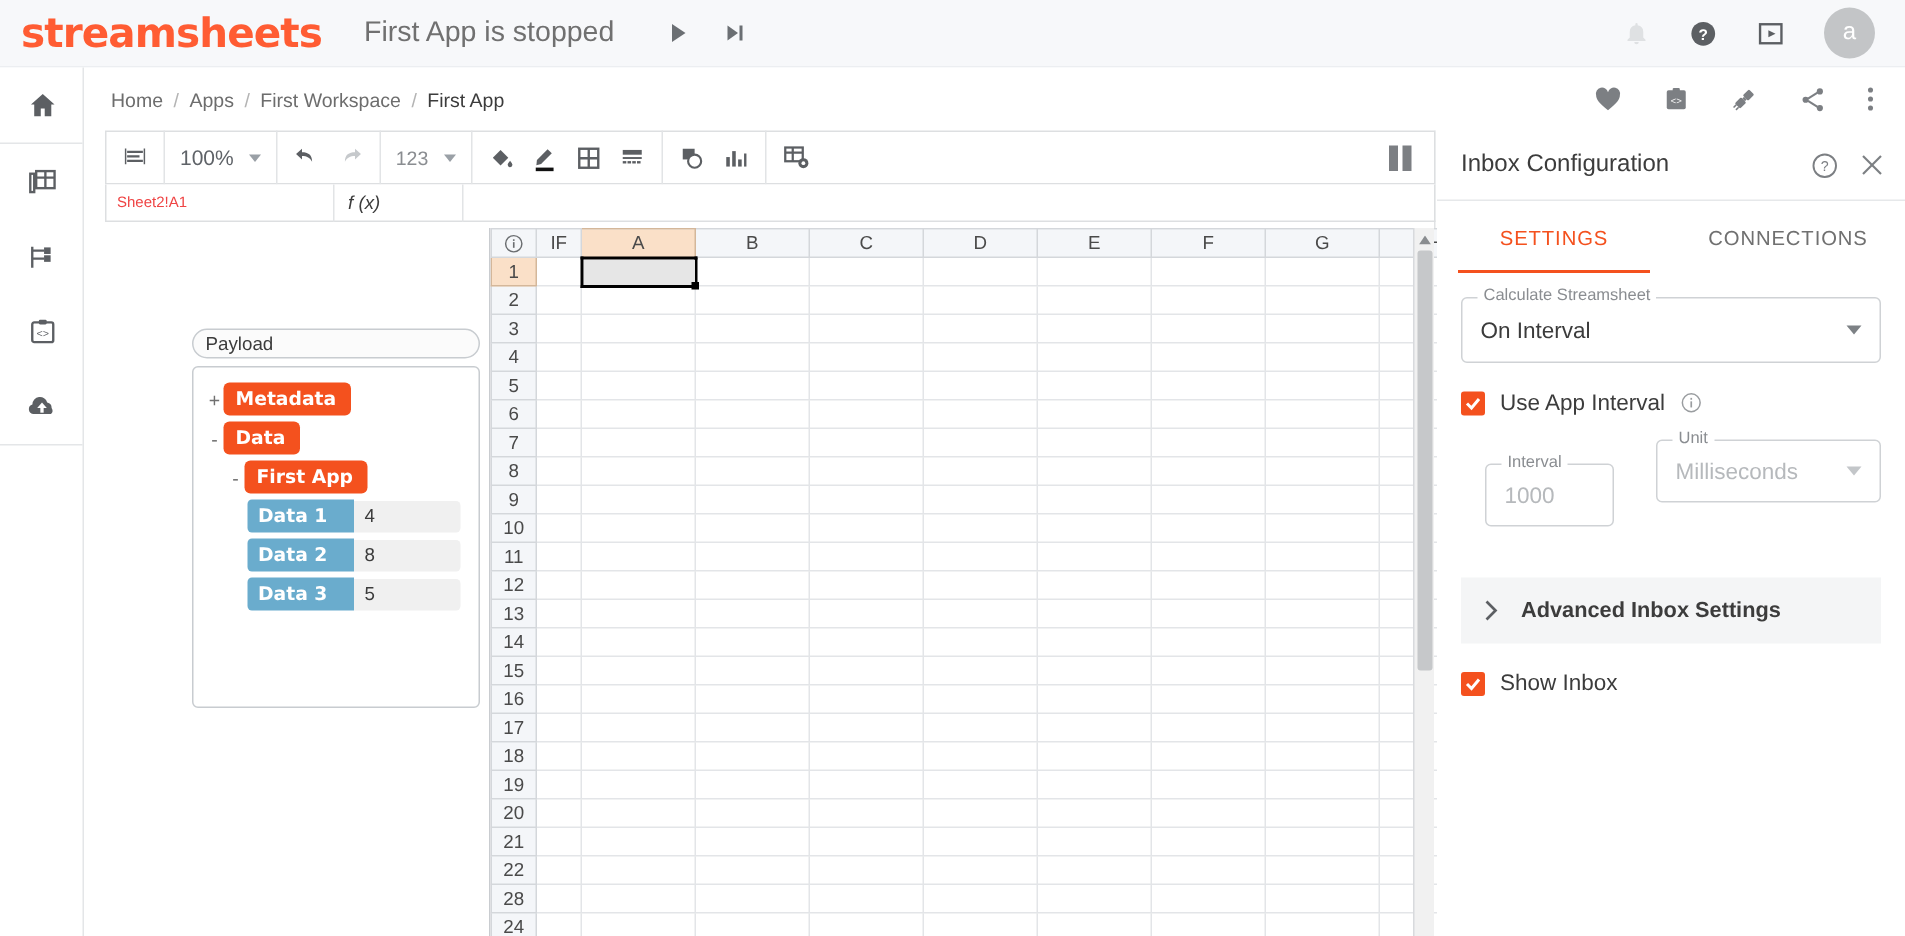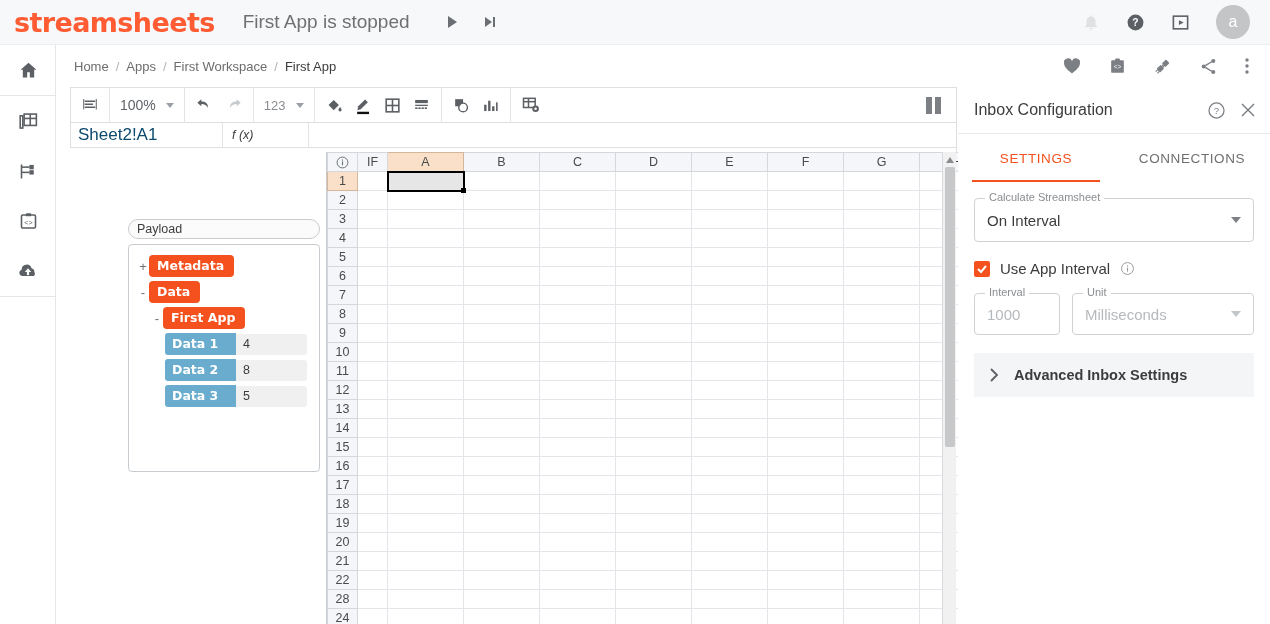--- a/index.html
+++ b/index.html
@@ -82,21 +82,21 @@
   .tgroup.nb { border-right: none; }
   .zoomlbl { font-size: 14px; color: #5f6368; }
   .numlbl { font-size: 13px; color: #8a8d91; }
   .caret { width: 0; height: 0; border-left: 4px solid transparent; border-right: 4px solid transparent; border-top: 5px solid #9aa0a6; }
 
   .formulabar {
     position: absolute; left: 14px; top: 36px; width: 887px; height: 25px;
     border-left: 1px solid #dddfe1; border-right: 1px solid #dddfe1; border-bottom: 1px solid #dddfe1;
     display: flex; align-items: center; background: #ffffff;
   }
-  .cellref { width: 152px; height: 25px; display: flex; align-items: center; padding-left: 7px; font-size: 17px; color: #0c4a6e; border-right: 1px solid #e2e4e6; }
+  .cellref { width: 152px; height: 25px; display: flex; align-items: center; padding-left: 7px; font-size: 10px; color: #ef4444; border-right: 1px solid #e2e4e6; }
   .fx { width: 86px; height: 25px; display: flex; align-items: center; padding-left: 9px; font-size: 12.5px; color: #3c3c3c; border-right: 1px solid #e2e4e6; font-style: italic; }
   .fbar-rest { flex: 1; height: 25px; }
 
   
   .inboxpanel {
     position: absolute; left: 72px; top: 65px; width: 192px; height: 472px;
   }
   .inbox-head {
     width: 192px; height: 20px;
     border: 1px solid #c8ccd0; border-radius: 10px;
@@ -220,21 +220,21 @@
   .field .fv.dim { color: #b6b9bc; }
   .field .fcaret { margin-left: auto; width: 0; height: 0;
     border-left: 5px solid transparent; border-right: 5px solid transparent; border-top: 6px solid #7d8185; }
   .chkrow { display: flex; align-items: center; gap: 10px; margin: 18px 16px 0 16px; }
   .chk {
     width: 16px; height: 16px; border-radius: 2px; background: #f4511e;
     display: flex; align-items: center; justify-content: center;
   }
   .chk-label { font-size: 15px; color: #3c3c3c; }
   .sub-fields { display: flex; gap: 12px; margin: 16px 16px 0 16px; }
-  .field.sm { margin: 0; flex: 0 0 86px; height: 42px; text-align: center; }
+  .field.sm { margin: 16px; flex: 0 0 86px; height: 42px; text-align: center; }
   .field.md { margin: 0; flex: 1; height: 42px; }
   .accordion {
     margin: 18px 16px 0 16px; height: 44px; background: #f4f5f6;
     display: flex; align-items: center; gap: 14px; padding: 0 14px;
     cursor: pointer;
   }
   .acc-label { font-size: 14.5px; color: #3c3c3c; font-weight: bold; }
 
   svg { display: block; }
 </style>
@@ -900,15 +900,23 @@
 
     <div class="accordion">
       <span class="icon-btn">
         <svg width="12" height="14" viewBox="0 0 12 14">
             <path d="M3 1 L9 7 L3 13" fill="none" stroke="#5c5f63" stroke-width="1.8"></path>
           </svg>
       </span>
       <span class="acc-label">Advanced Inbox Settings</span>
     </div>
 
+    <div class="chkrow">
+      <span class="chk">
+        <svg width="12" height="12" viewBox="0 0 12 12">
+            <path d="M2 6 L5 9 L10 3" fill="none" stroke="#ffffff" stroke-width="2"></path>
+          </svg>
+      </span>
+      <span class="chk-label">Show Inbox</span>
+    </div>
   </div>
 
 </div>
 
 </body></html>

